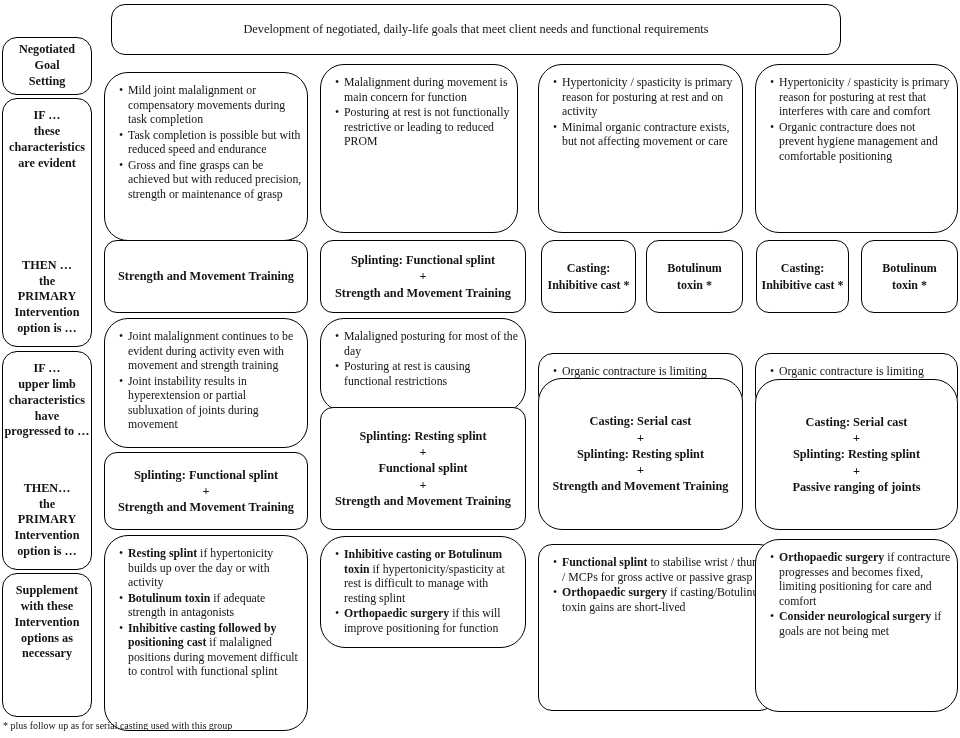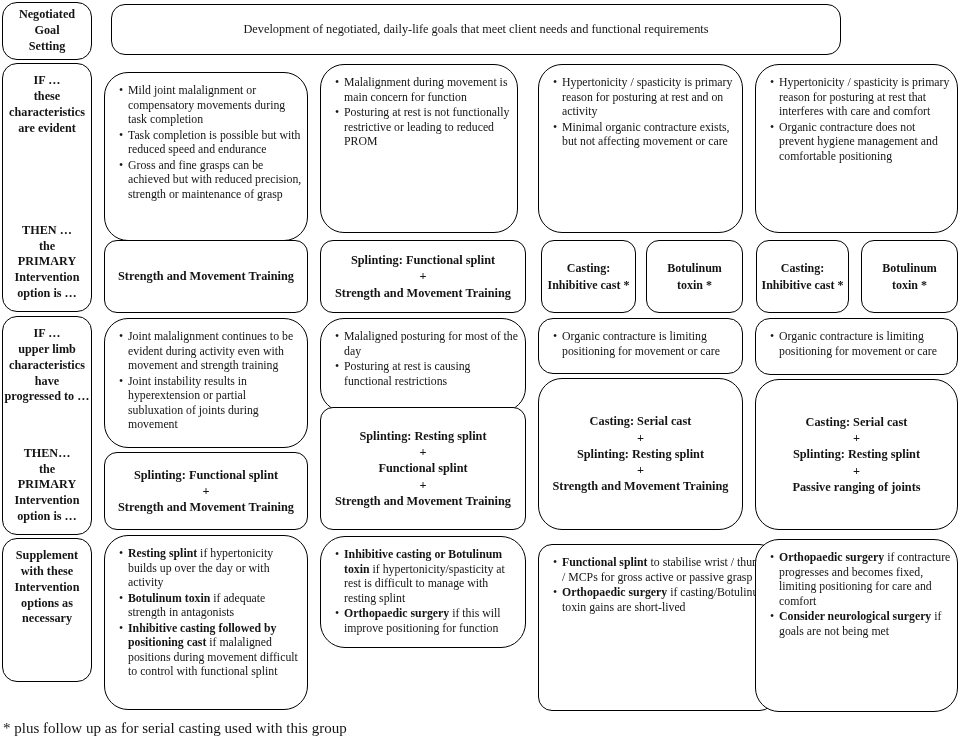--- a/index.html
+++ b/index.html
@@ -6,21 +6,21 @@
   .canvas{
     position:relative;width:960px;height:738px;background:#fff;
     font-family:"Liberation Serif","DejaVu Serif",serif;color:#141414;
     overflow:hidden;
   }
   .box{
     position:absolute;background:#fff;border:1.6px solid #000;
     box-sizing:border-box;
   }
   .r-lg{border-radius:24px;}
-  .r-md{border-radius:15px;}
+  .r-md{border-radius:15px;margin-top:35px;}
   .r-sm{border-radius:13px;}
   .banner{
     display:flex;align-items:center;justify-content:center;
     font-size:12.3px;text-align:center;border-radius:14px;padding:0 20px;
   }
   .leftbox{
     display:flex;flex-direction:column;justify-content:space-between;
     text-align:center;font-weight:bold;font-size:12.2px;line-height:1.3;
     padding:9px 1px;
   }
@@ -32,21 +32,21 @@
   }
   .bullets li{position:relative;padding-left:10px;margin:0 0 1px 0;}
   .bullets li::before{content:"\2022";position:absolute;left:1px;}
   .bullets li b{font-weight:bold;}
   .intervention{
     display:flex;flex-direction:column;justify-content:center;align-items:center;
     text-align:center;font-weight:bold;font-size:12.3px;line-height:1.32;
     padding:4px 5px;
   }
   .pairbox{font-size:12px;line-height:1.35;padding:2px;}
-  .footnote{position:absolute;font-size:15px;}
+  .footnote{position:absolute;font-size:10px;}
 </style>
 </head>
 <body>
 
 <div class="canvas">
 
   <div class="box r-md leftbox center" style="left:2px;top:2px;width:90px;height:58px;">
     <div>
         <div>Negotiated</div>
         <div>Goal</div>
@@ -119,21 +119,21 @@
         <li>Joint instability results in hyperextension or partial subluxation of joints during movement</li>
       </ul>
   </div>
   <div class="box r-sm intervention" style="left:104px;top:452px;width:204px;height:78px;">
     <div>
         <div>Splinting: Functional splint</div>
         <div>+</div>
         <div>Strength and Movement Training</div>
       </div>
   </div>
-  <div class="box r-lg" style="left:104px;top:535px;width:204px;height:175px;">
+  <div class="box r-lg" style="left:104px;top:535px;width:204px;height:196px;">
     <ul class="bullets">
         <li><b>Resting splint</b> if hypertonicity builds up over the day or with activity</li>
         <li><b>Botulinum toxin</b> if adequate strength in antagonists</li>
         <li><b>Inhibitive casting followed by positioning cast</b> if malaligned positions during movement difficult to control with functional splint</li>
       </ul>
   </div>
 
   <div class="box r-lg" style="left:320px;top:64px;width:198px;height:169px;">
     <ul class="bullets">
         <li>Malalignment during movement is main concern for function</li>

